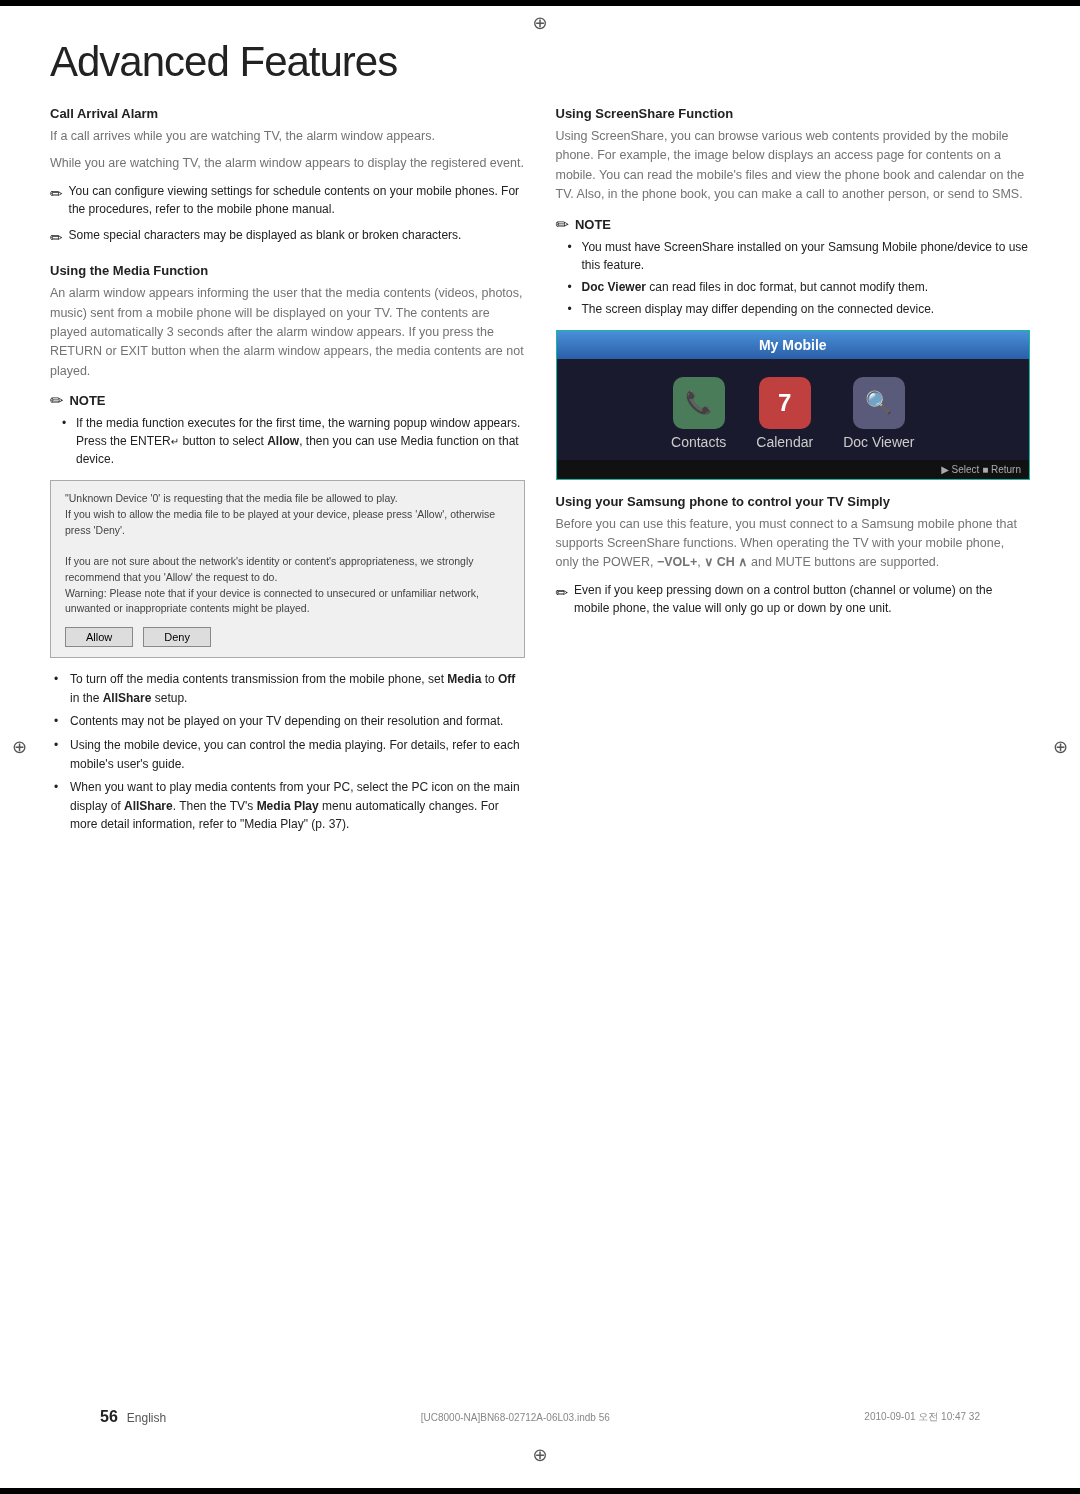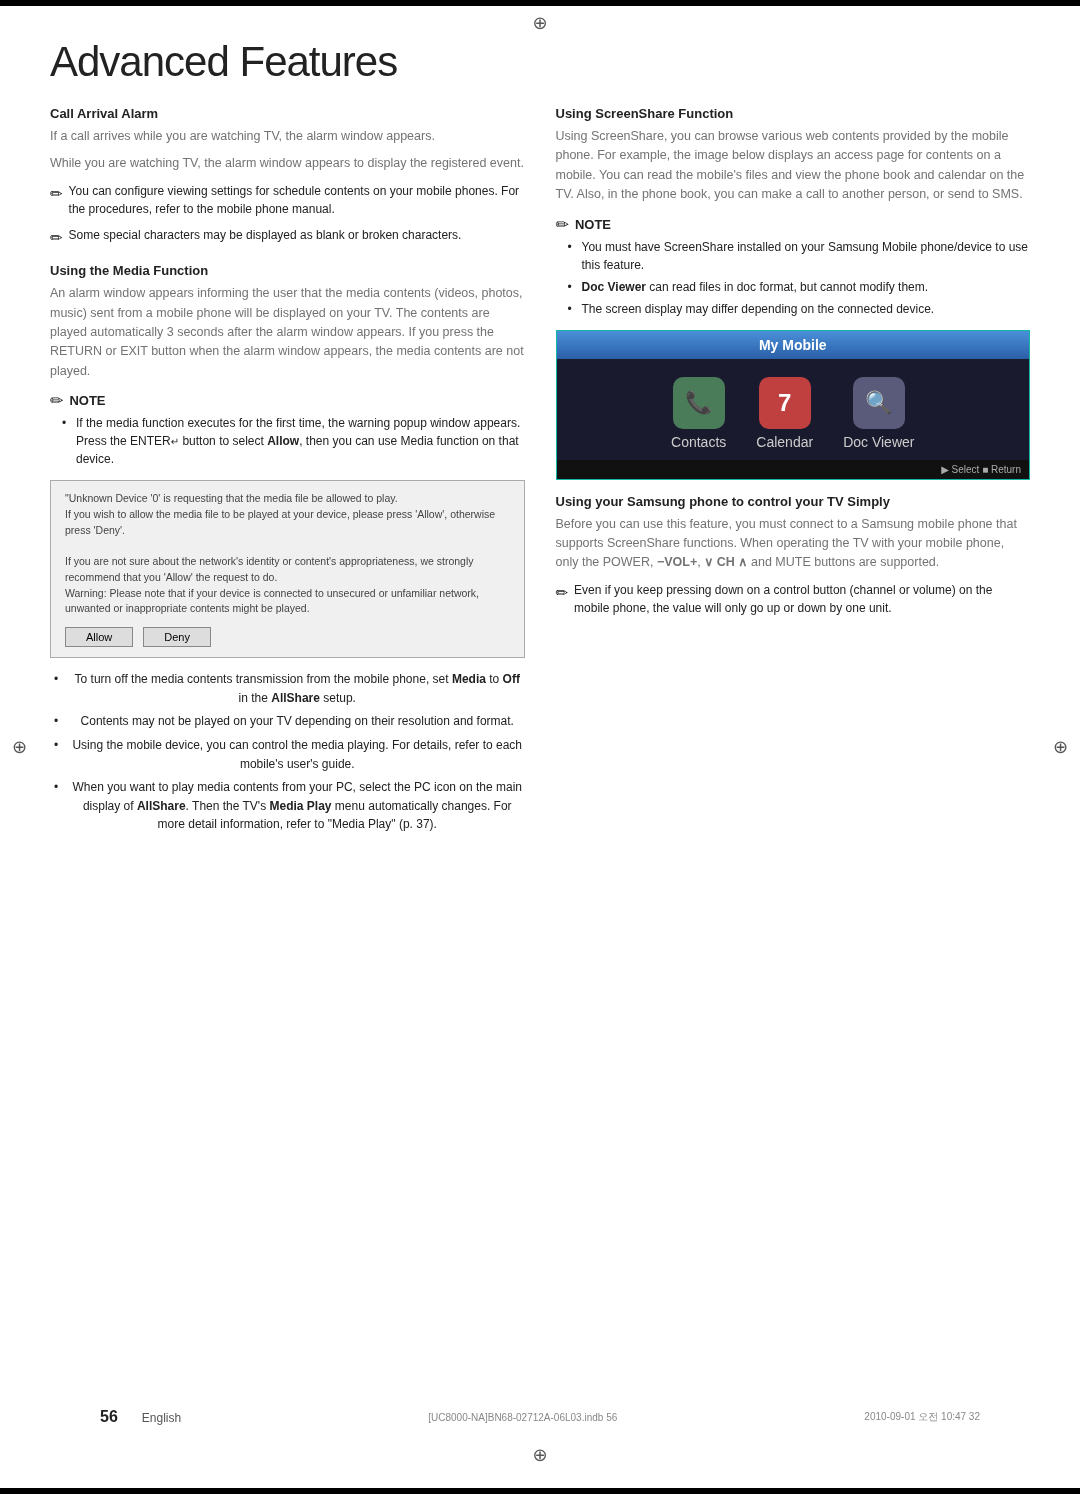--- a/index.html
+++ b/index.html
@@ -210,21 +210,20 @@
       padding-left: 4px;
       margin: 8px 0;
     }
 
     .bullet-list li {
       font-size: 12px;
       line-height: 1.55;
       padding-left: 16px;
       position: relative;
       margin-bottom: 5px;
-      text-align: center;
     }
 
     .bullet-list li::before {
       content: '•';
       position: absolute;
       left: 0;
     }
 
     
     .my-mobile-box {
@@ -427,21 +426,21 @@
 
       <div class="pencil-note">
         <span class="pencil-icon">✏</span>
         <span>Even if you keep pressing down on a control button (channel or volume) on the mobile phone, the value will only go up or down by one unit.</span>
       </div>
 
     </div>
   </div>
 
   <div class="page-footer">
-    <div style="display:flex; align-items:baseline; gap:24px;">
+    <div style="display:flex; align-items:baseline; gap:9px;">
       <span class="page-number">56</span>
       <span class="page-language">English</span>
     </div>
     <div class="footer-file">[UC8000-NA]BN68-02712A-06L03.indb  56</div>
     <div class="footer-date">2010-09-01  오전 10:47  32</div>
   </div>
 
 </div>
 
 </body></html>

